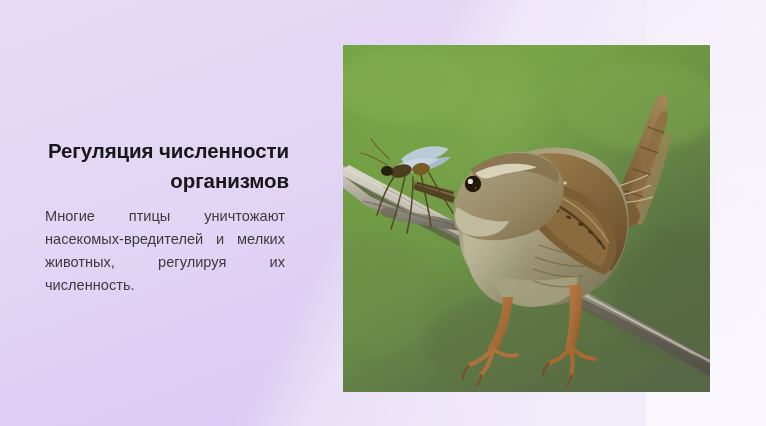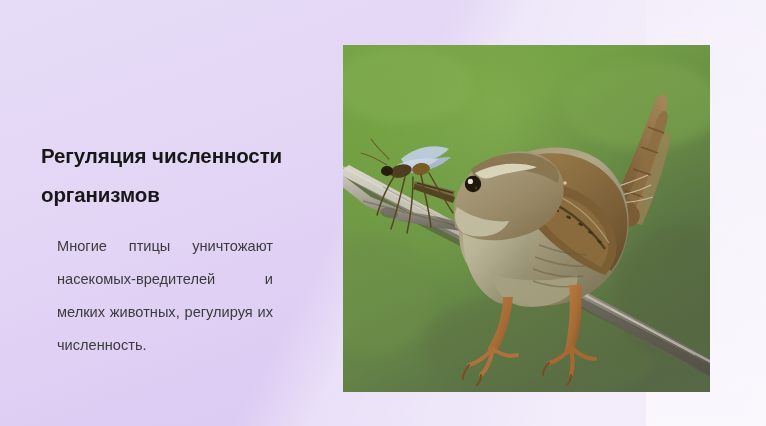--- a/index.html
+++ b/index.html
@@ -51,29 +51,30 @@
   
   .text-col {
     position: absolute;
     left: 41px;
     top: 136px;
     width: 248px;
   }
   .slide-title {
     margin: 0 0 9px 0;
     font-size: 20.5px;
-    line-height: 39px;
+    line-height: 30px;
     font-weight: 600;
     color: #171717;
     letter-spacing: -0.1px;
+    text-align: right;
   }
   .slide-body {
-    margin: 16px;
+    margin: 4px;
     font-size: 14.6px;
-    line-height: 33px;
+    line-height: 23px;
     color: #3b3b3b;
     text-align: justify;
     text-justify: inter-word;
   }
 
   
   .photo-frame {
     position: absolute;
     left: 343px;
     top: 45px;

